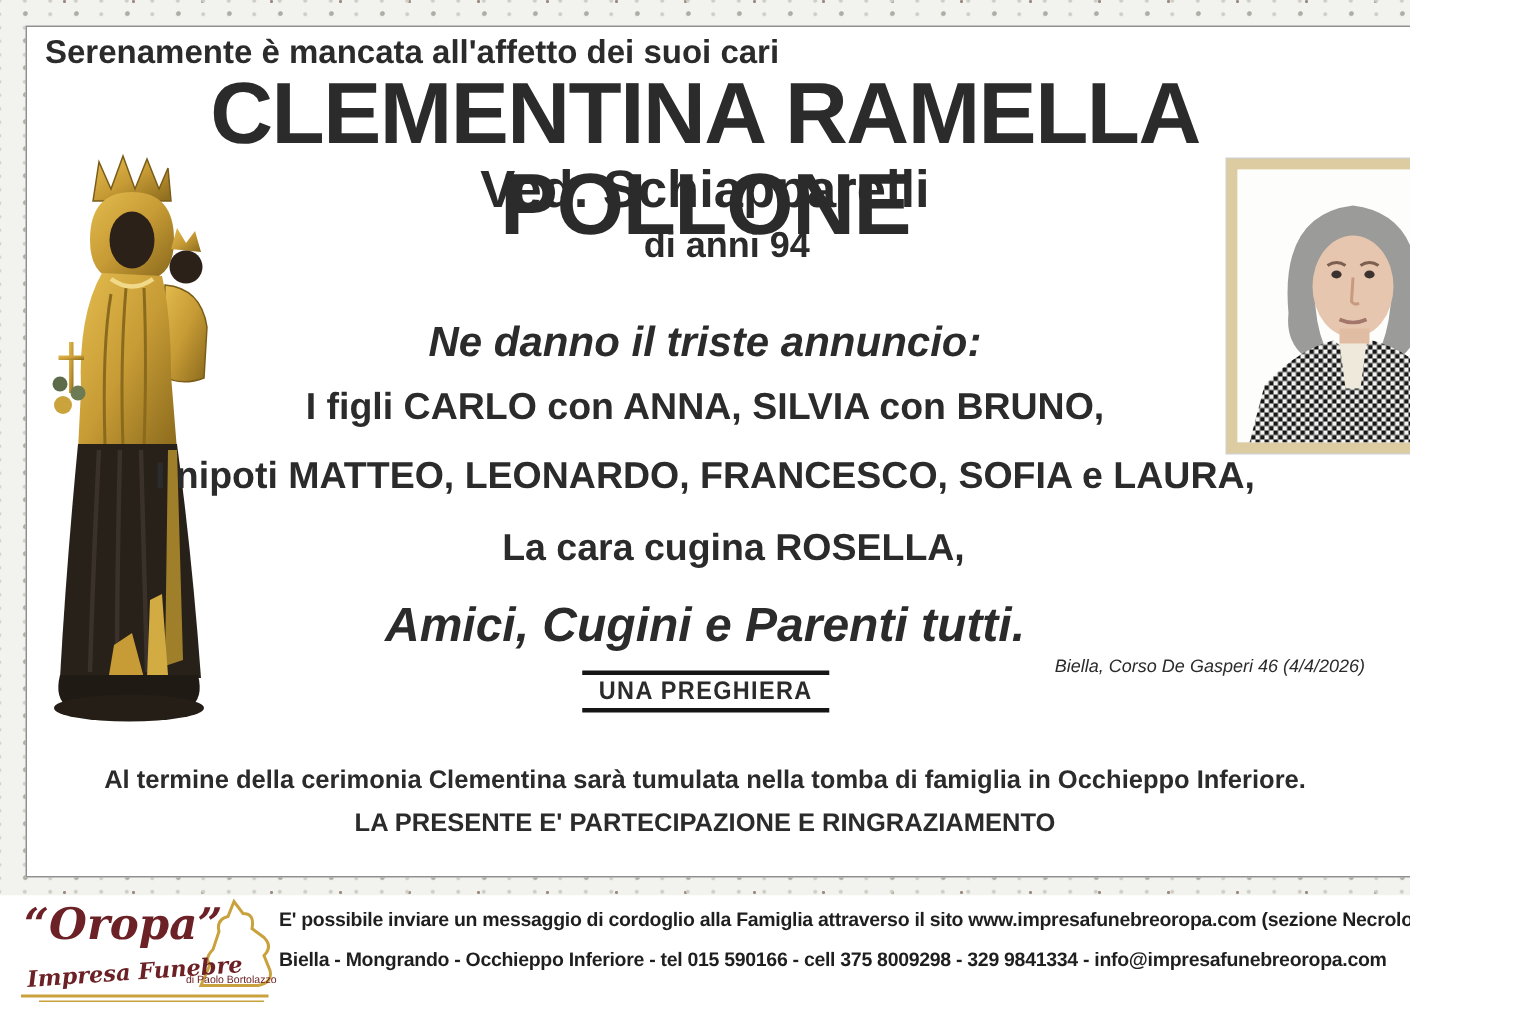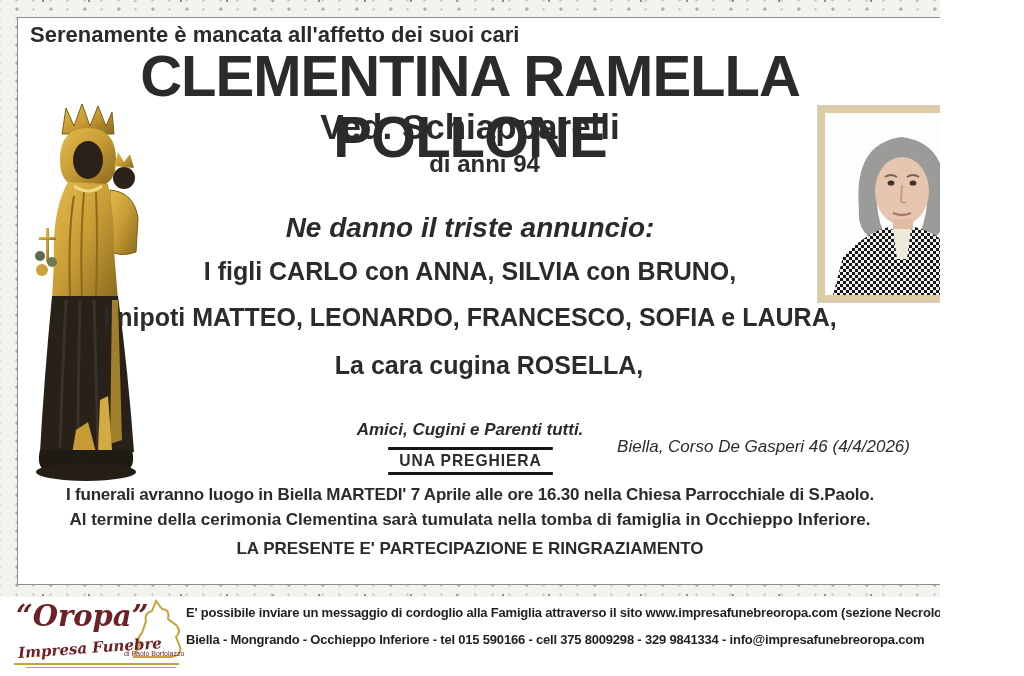--- a/index.html
+++ b/index.html
@@ -25,22 +25,22 @@
   .abs{position:absolute;}
   .ctr{left:0;right:0;text-align:center;line-height:1.05;}
   .intro{left:30px;top:22px;font-size:22px;font-weight:700;}
   .name{top:46px;font-size:58px;font-weight:700;letter-spacing:-1px;}
   .widow{top:109px;font-size:35px;font-weight:700;}
   .age{top:151px;font-size:24px;font-weight:700;padding-left:29px;}
   .heading{top:213px;font-size:28px;font-weight:700;font-style:italic;}
   .m1{top:258px;font-size:25px;font-weight:700;}
   .m2{top:304px;font-size:25px;font-weight:700;}
   .m3{top:352px;font-size:25px;font-weight:700;padding-left:38px;}
-  .closing{top:421px;font-size:17px;font-weight:700;font-style:italic;}
-  .place-date{right:30px;top:437px;font-size:17px;font-style:italic;}
+  .closing{top:400px;font-size:32px;font-weight:700;font-style:italic;}
+  .place-date{right:30px;top:437px;font-size:12px;font-style:italic;}
   .prayer-wrap{top:447px;}
   .prayer{
     display:inline-block;border-top:3px solid #151515;border-bottom:3px solid #151515;
     padding:2px 12px;font-size:17px;font-weight:700;letter-spacing:1px;transform:scaleX(.92);
   }
   .funeral1{top:486px;font-size:17px;font-weight:700;letter-spacing:-.2px;}
   .funeral2{top:511px;font-size:17px;font-weight:700;}
   .participation{top:540px;font-size:17px;font-weight:700;}
   .thanks{top:562px;font-size:18px;font-weight:700;}
   .statue{left:22px;top:100px;width:135px;height:382px;}
@@ -161,21 +161,20 @@
   <div class="abs ctr m1">I figli CARLO con ANNA, SILVIA con BRUNO,</div>
   <div class="abs ctr m2">I nipoti MATTEO, LEONARDO, FRANCESCO, SOFIA e LAURA,</div>
   <div class="abs ctr m3">La cara cugina ROSELLA,</div>
   <div class="abs ctr closing">Amici, Cugini e Parenti tutti.</div>
   <div class="abs place-date">Biella, Corso De Gasperi 46 (4/4/2026)</div>
 
   <div class="abs ctr prayer-wrap">
     <span class="prayer">UNA PREGHIERA</span>
   </div>
 
-  <div class="abs ctr funeral1">I funerali avranno luogo in Biella MARTEDI' 7 Aprile alle ore 16.30  nella Chiesa Parrocchiale di S.Paolo.</div>
   <div class="abs ctr funeral2">Al termine della cerimonia Clementina sarà tumulata nella tomba di famiglia in Occhieppo Inferiore.</div>
   <div class="abs ctr participation">LA PRESENTE E' PARTECIPAZIONE E RINGRAZIAMENTO</div>
 
   <div class="footer">
     <div class="logo">
       <div class="logo-name">“Oropa”</div>
       <svg class="mountain" viewBox="0 0 58 62" xmlns="http://www.w3.org/2000/svg">
         <path d="M8,58 L14,44 Q10,40 16,34 L20,22 Q18,14 26,12 L30,2 L36,10 Q44,10 42,20 L50,26 Q56,32 50,38 L54,48 Q56,56 46,58 Z" fill="none" stroke="#c9a23e" stroke-width="2"></path>
       </svg>
       <div class="logo-sub">Impresa Funebre</div>

